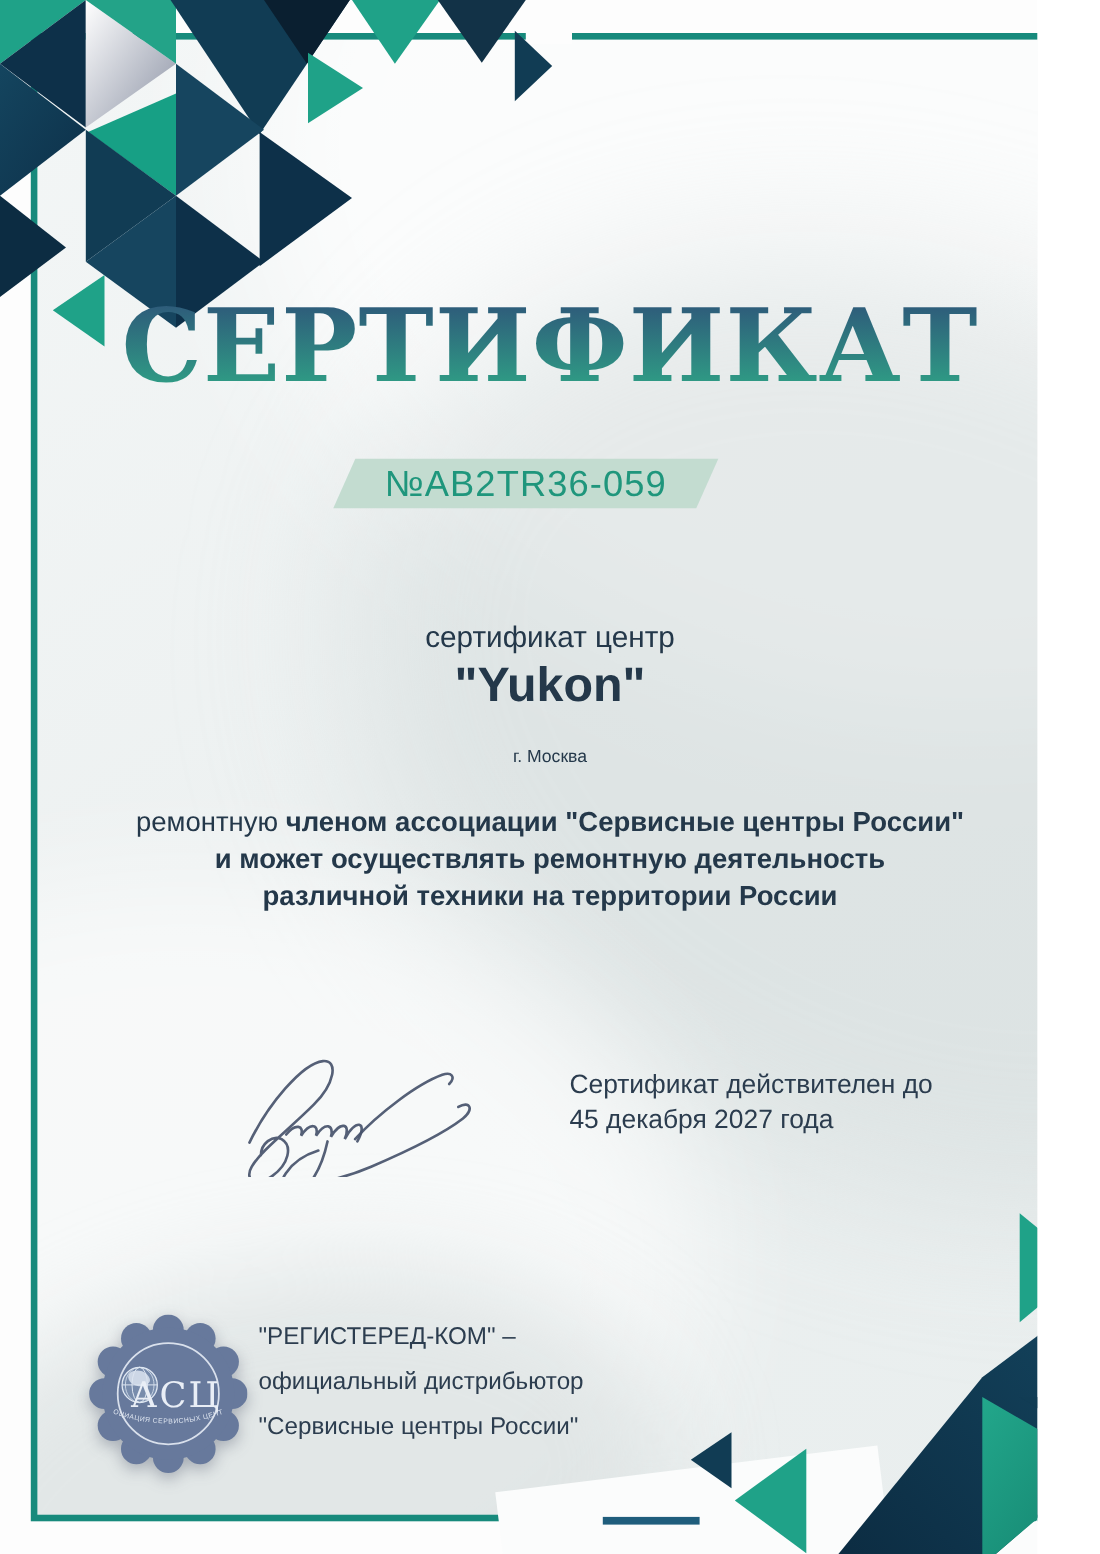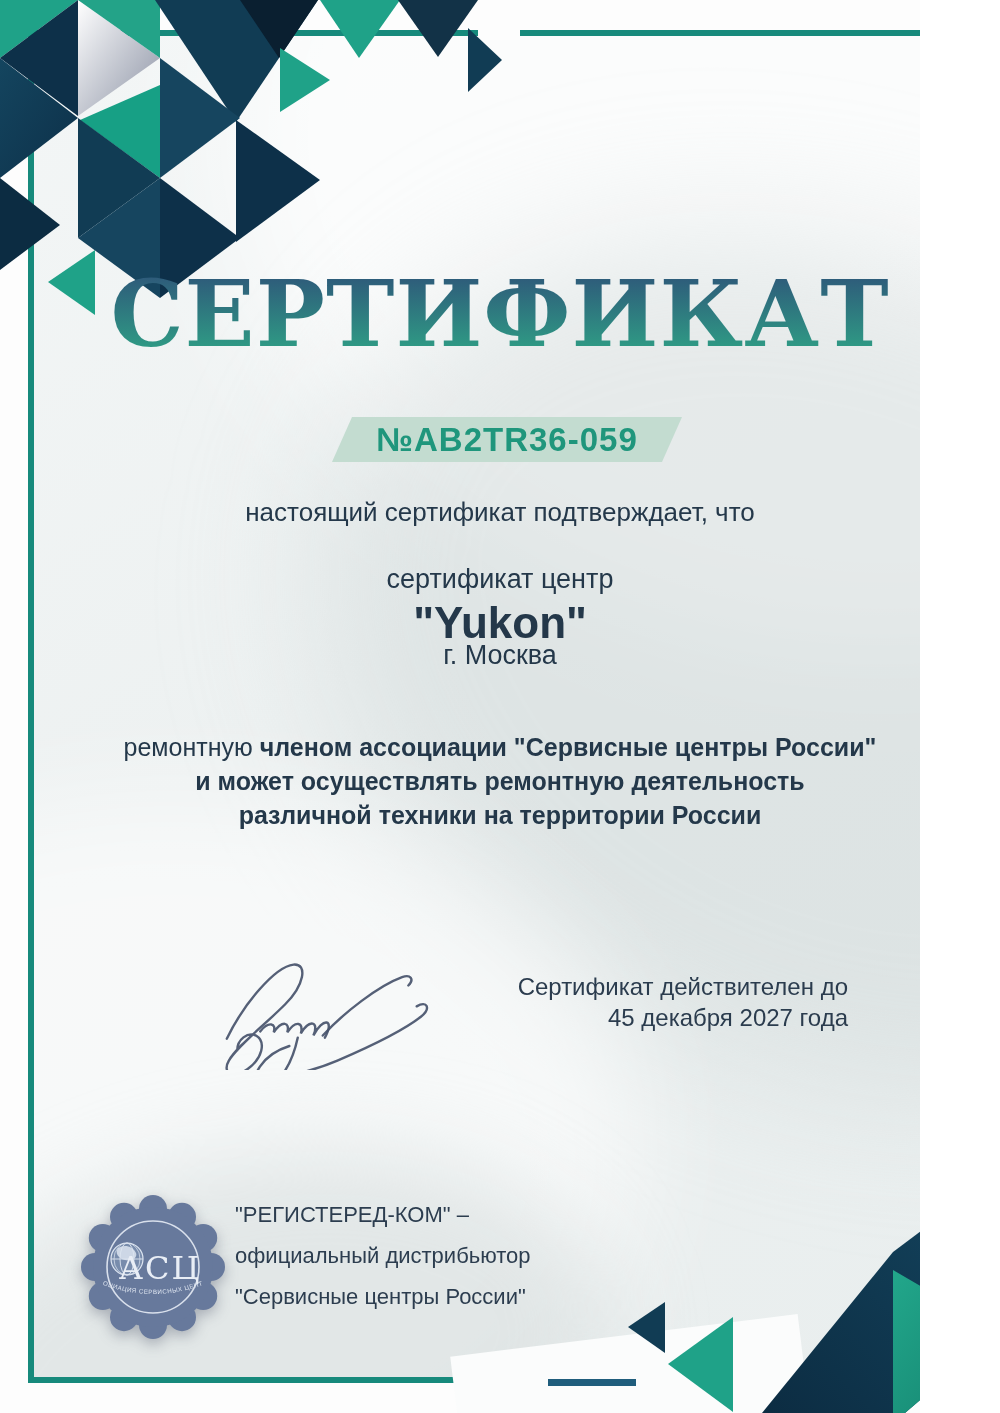--- a/index.html
+++ b/index.html
@@ -1,17 +1,17 @@
 <!DOCTYPE html>
 <html><head>
 <meta charset="utf-8">
 <style>
   html,body{margin:0;padding:0;}
   .canvas{position:relative;width:920px;height:1413px;overflow:hidden;
-          background:#fdfdfd;font-family:"Liberation Sans",sans-serif;color:#24384a;}
+          background:#fdfdfd;font-family:"Liberation Sans",sans-serif;color:#24384a;padding-left:23px;}
   
   .inner-bg{position:absolute;left:34px;top:36px;width:928px;height:1341px;z-index:0;
             background:linear-gradient(150deg,#f3f6f6 0%,#edf1f1 45%,#e9eeee 100%);overflow:hidden;}
   .sw{position:absolute;border-radius:50%;}
   .sw1{left:180px;top:-260px;width:1150px;height:860px;background:rgba(255,255,255,.75);filter:blur(60px);transform:rotate(18deg);}
   .sw2{left:260px;top:220px;width:1100px;height:820px;background:rgba(203,212,212,.45);filter:blur(70px);transform:rotate(24deg);}
   .sw3{left:-340px;top:760px;width:950px;height:720px;background:rgba(255,255,255,.6);filter:blur(55px);}
   .sw4{left:-120px;top:1120px;width:700px;height:420px;background:rgba(206,214,214,.5);filter:blur(45px);transform:rotate(-10deg);}
 
   .frame{position:absolute;left:28px;top:30px;width:940px;height:1353px;box-sizing:border-box;
@@ -24,34 +24,34 @@
   .cluster-tl{left:0;top:0;}
   .cluster-br{left:600px;top:1080px;}
 
   .content{position:absolute;left:0;top:0;width:1000px;height:1413px;z-index:5;}
 
   .title{position:absolute;left:0;right:0;top:268px;margin:0;text-align:center;
          font-family:"DejaVu Serif","Liberation Serif",serif;font-weight:700;font-size:92px;line-height:1;
          letter-spacing:1px;background:linear-gradient(180deg,#2e5a7a 8%,#2f9e85 92%);
          -webkit-background-clip:text;background-clip:text;color:transparent;}
 
-  .banner{position:absolute;left:342px;top:417px;width:330px;height:45px;font-weight:bold;}
+  .banner{position:absolute;left:313px;top:417px;width:330px;height:45px;}
   .banner .bg{position:absolute;inset:0;background:#c3dcd0;transform:skewX(-24deg);}
   .banner .txt{position:relative;width:100%;text-align:center;line-height:45px;font-size:33px;
                letter-spacing:1px;color:#1f967c;}
 
   .centered{position:absolute;left:0;right:0;text-align:center;}
   .intro{top:497px;font-size:26px;}
   .rtype{top:564px;font-size:27px;}
   .rname{top:598px;font-size:44px;font-weight:700;}
-  .rcity{top:640px;font-size:27px;}
+  .rcity{top:680px;font-size:16px;}
   .statement{top:730px;font-size:25px;line-height:34px;}
   .statement b{font-weight:700;}
 
-  .validity{position:absolute;right:152px;top:971px;text-align:right;font-size:24px;line-height:31px;color:#2b3c4e;}
+  .validity{position:absolute;right:152px;top:971px;text-align:left;font-size:24px;line-height:31px;color:#2b3c4e;}
 
   .signature{position:absolute;left:208px;top:950px;}
   .signature path{fill:none;stroke:#46536b;stroke-width:2.3;stroke-linecap:round;opacity:.92;}
 
   .seal{position:absolute;left:81px;top:1195px;filter:drop-shadow(0 5px 7px rgba(70,80,100,.38));}
   .issuer{position:absolute;left:235px;top:1204px;font-size:22px;line-height:22px;color:#2c3d4f;}
   .issuer div{margin-bottom:19px;}
 </style>
 </head>
 <body>
@@ -124,21 +124,20 @@
 
   <div class="content">
 
     <h1 class="title">СЕРТИФИКАТ</h1>
 
     <div class="banner">
       <div class="bg"></div>
       <div class="txt">№AB2TR36-059</div>
     </div>
 
-    <div class="centered intro">настоящий сертификат подтверждает, что</div>
     <div class="centered rtype">сертификат центр</div>
     <div class="centered rname">"Yukon"</div>
     <div class="centered rcity">г. Москва</div>
 
     <div class="centered statement">
       <div><span>ремонтную</span> <b>членом ассоциации "Сервисные центры России"</b></div>
       <div><b>и может осуществлять ремонтную деятельность</b></div>
       <div><b>различной техники на территории России</b></div>
     </div>
 

